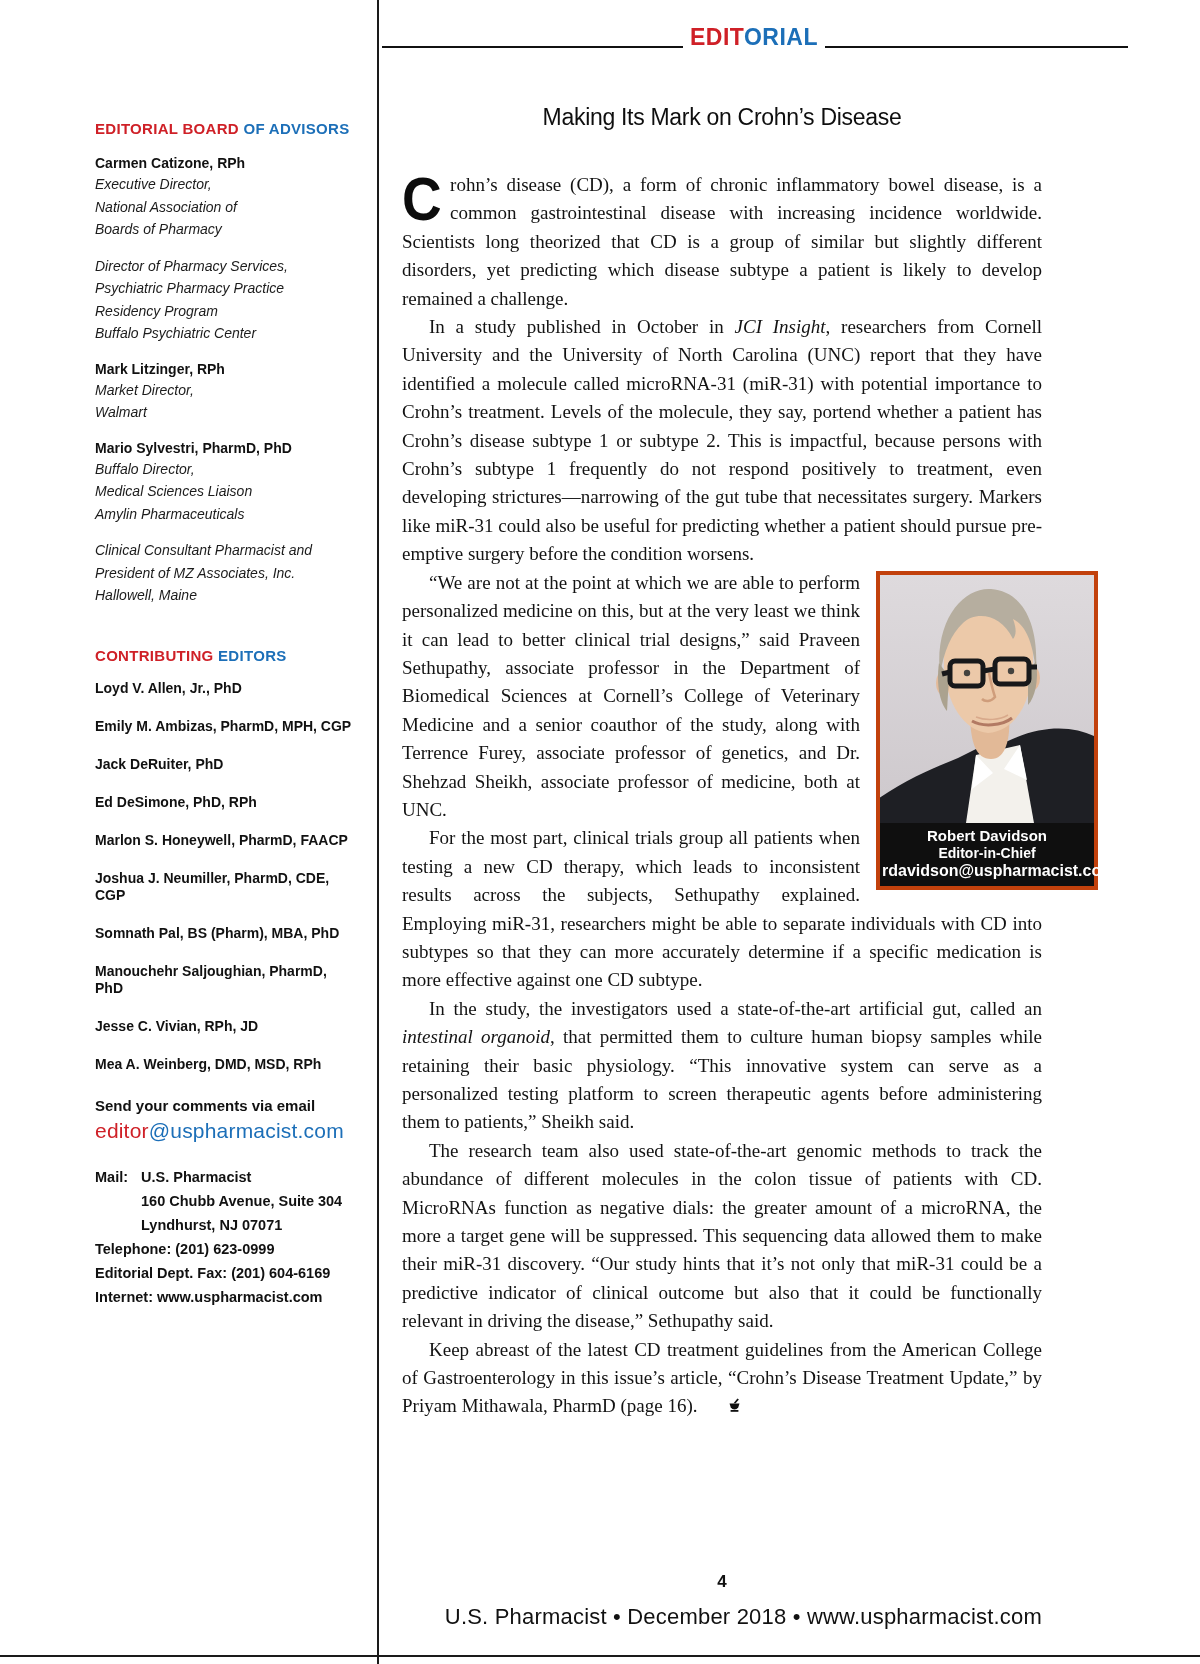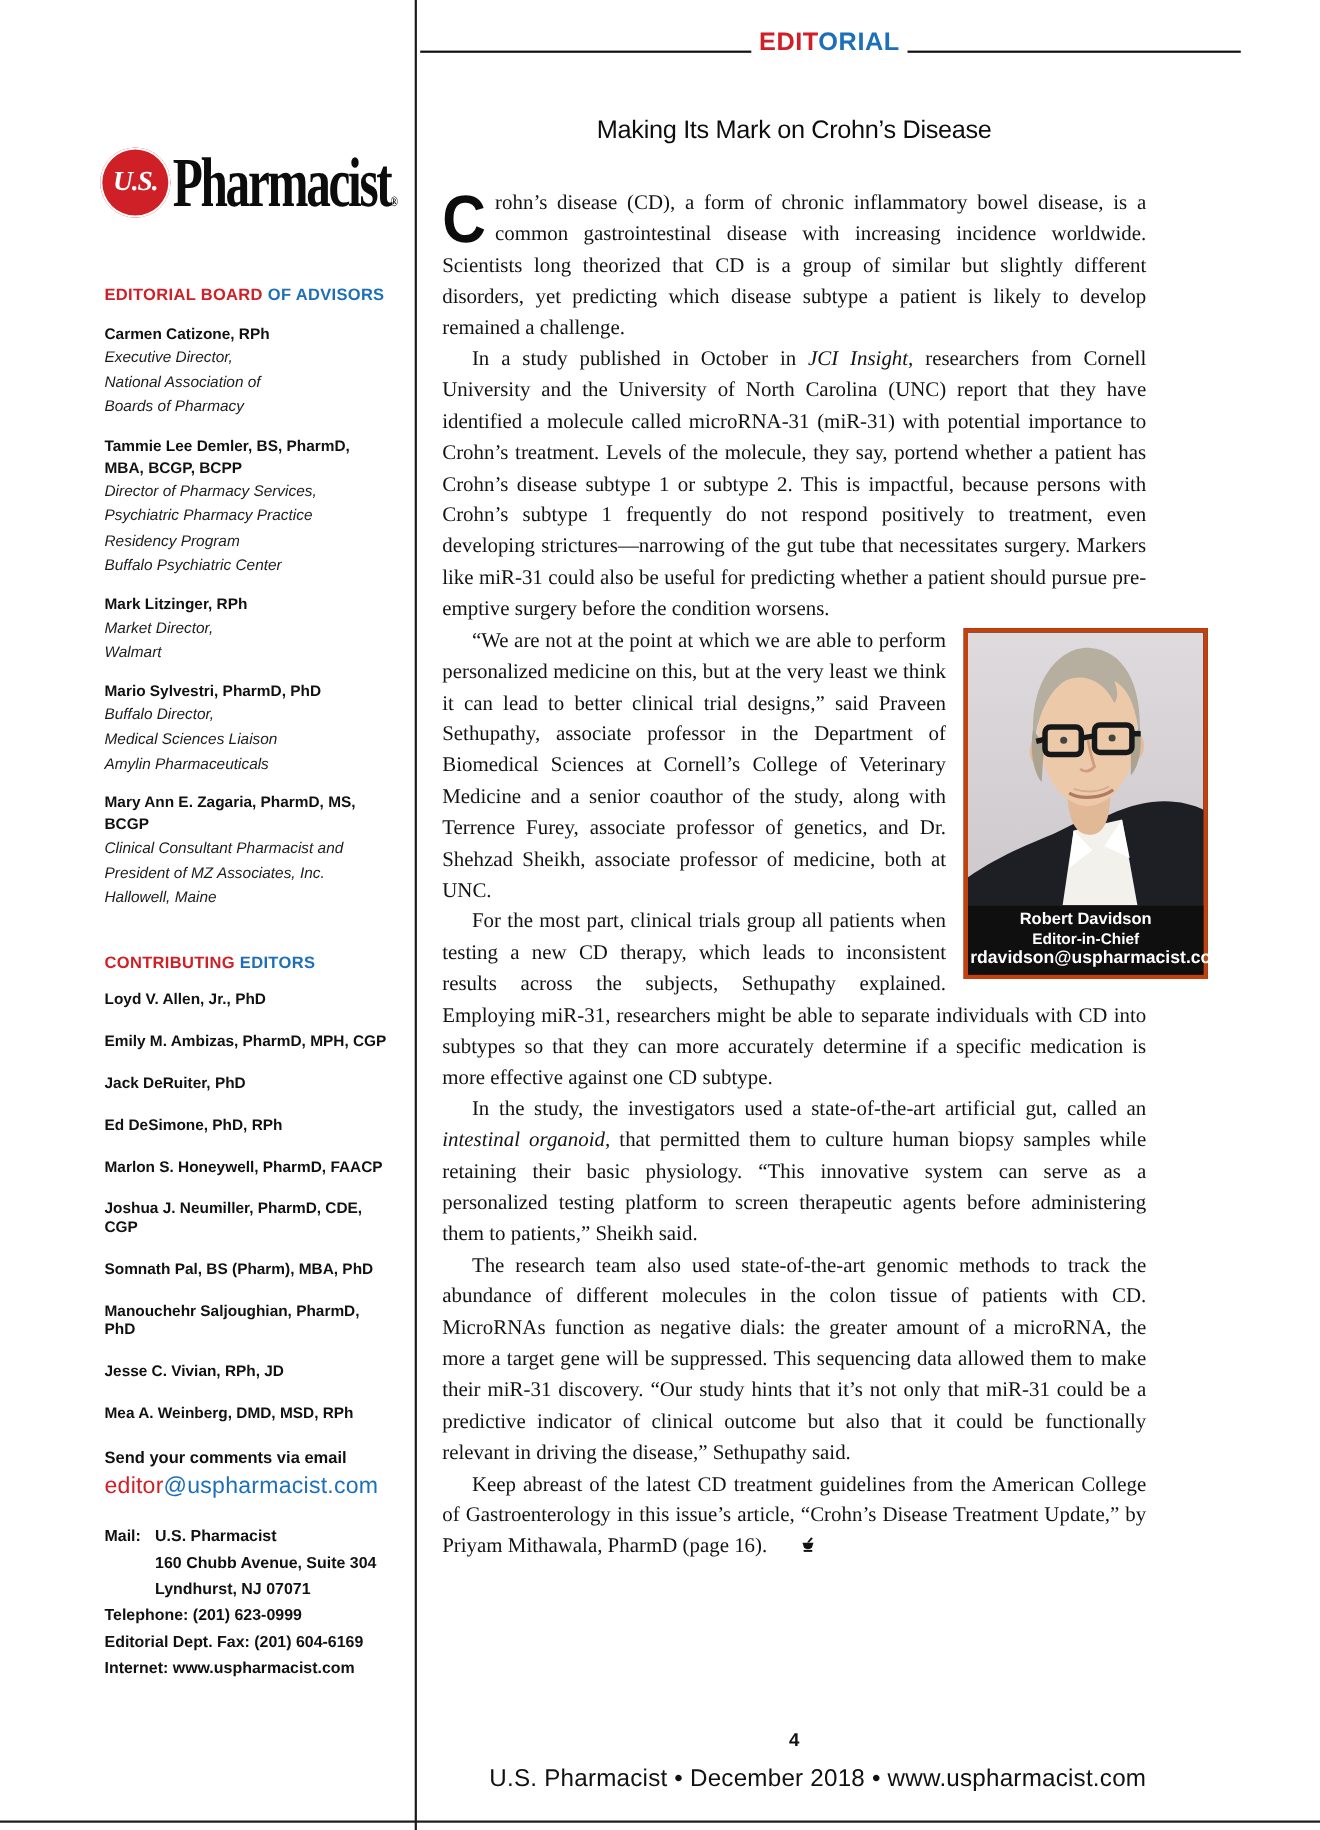--- a/index.html
+++ b/index.html
@@ -72,57 +72,49 @@
   .footer-line{font-size:22px;margin-top:12px;letter-spacing:.2px;text-align:right;}
 </style>
 </head>
 <body>
 
 <div class="page" style="--red: #cf2027; --blue: #1c6fb8;">
   <div class="col-rule"></div>
   <div class="bottom-rule"></div>
 
   <div class="sidebar">
-    <div class="logo">
-      <div class="logo-circle">
-        <span>U.S.</span>
-      </div>
-      <div class="logo-name"><span>Pharmacist</span><span class="logo-reg">®</span></div>
-    </div>
 
     <div class="side-heading">
       <span class="red">EDITORIAL BOARD</span><span class="blue"> OF ADVISORS</span>
     </div>
     <div>
         <div class="advisor">
           <div class="adv-name">Carmen Catizone, RPh</div>
           <div class="adv-title">Executive Director,</div>
           <div class="adv-title">National Association of</div>
           <div class="adv-title">Boards of Pharmacy</div>
         </div>
         <div class="advisor">
-          <div class="adv-name">Tammie Lee Demler, BS, PharmD, MBA, BCGP, BCPP</div>
           <div class="adv-title">Director of Pharmacy Services,</div>
           <div class="adv-title">Psychiatric Pharmacy Practice</div>
           <div class="adv-title">Residency Program</div>
           <div class="adv-title">Buffalo Psychiatric Center</div>
         </div>
         <div class="advisor">
           <div class="adv-name">Mark Litzinger, RPh</div>
           <div class="adv-title">Market Director,</div>
           <div class="adv-title">Walmart</div>
         </div>
         <div class="advisor">
           <div class="adv-name">Mario Sylvestri, PharmD, PhD</div>
           <div class="adv-title">Buffalo Director,</div>
           <div class="adv-title">Medical Sciences Liaison</div>
           <div class="adv-title">Amylin Pharmaceuticals</div>
         </div>
         <div class="advisor">
-          <div class="adv-name">Mary Ann E. Zagaria, PharmD, MS, BCGP</div>
           <div class="adv-title">Clinical Consultant Pharmacist and</div>
           <div class="adv-title">President of MZ Associates, Inc.</div>
           <div class="adv-title">Hallowell, Maine</div>
         </div>
       </div>
 
     <div class="side-heading editors-heading">
       <span class="red">CONTRIBUTING</span><span class="blue"> EDITORS</span>
     </div>
     <div>

